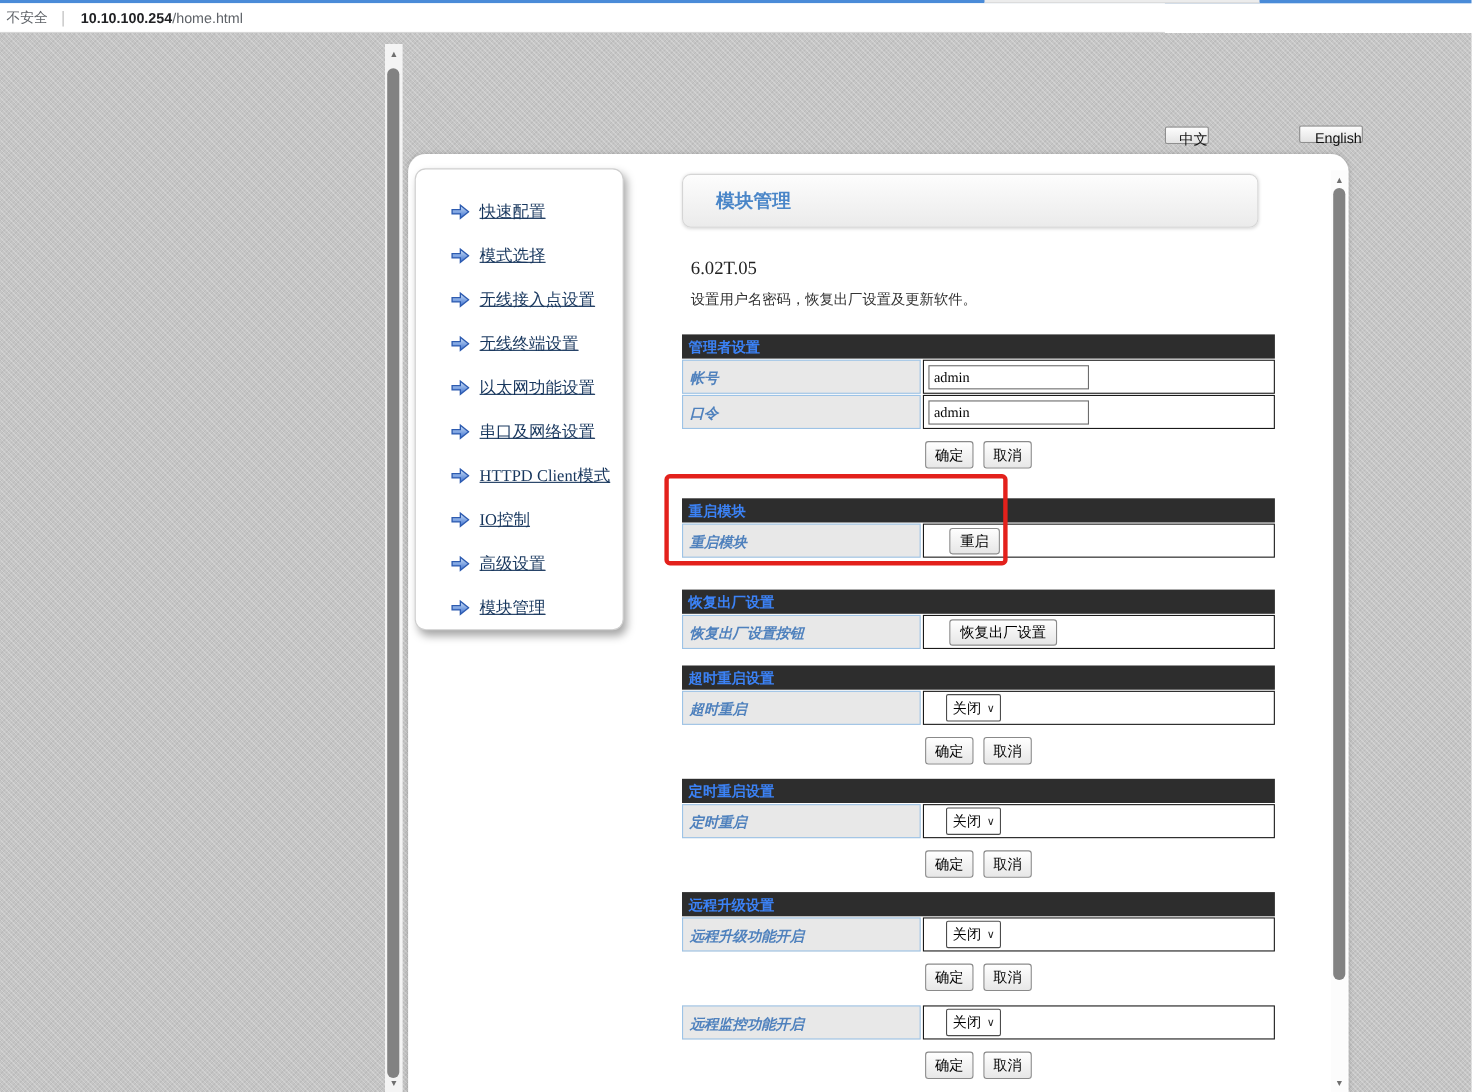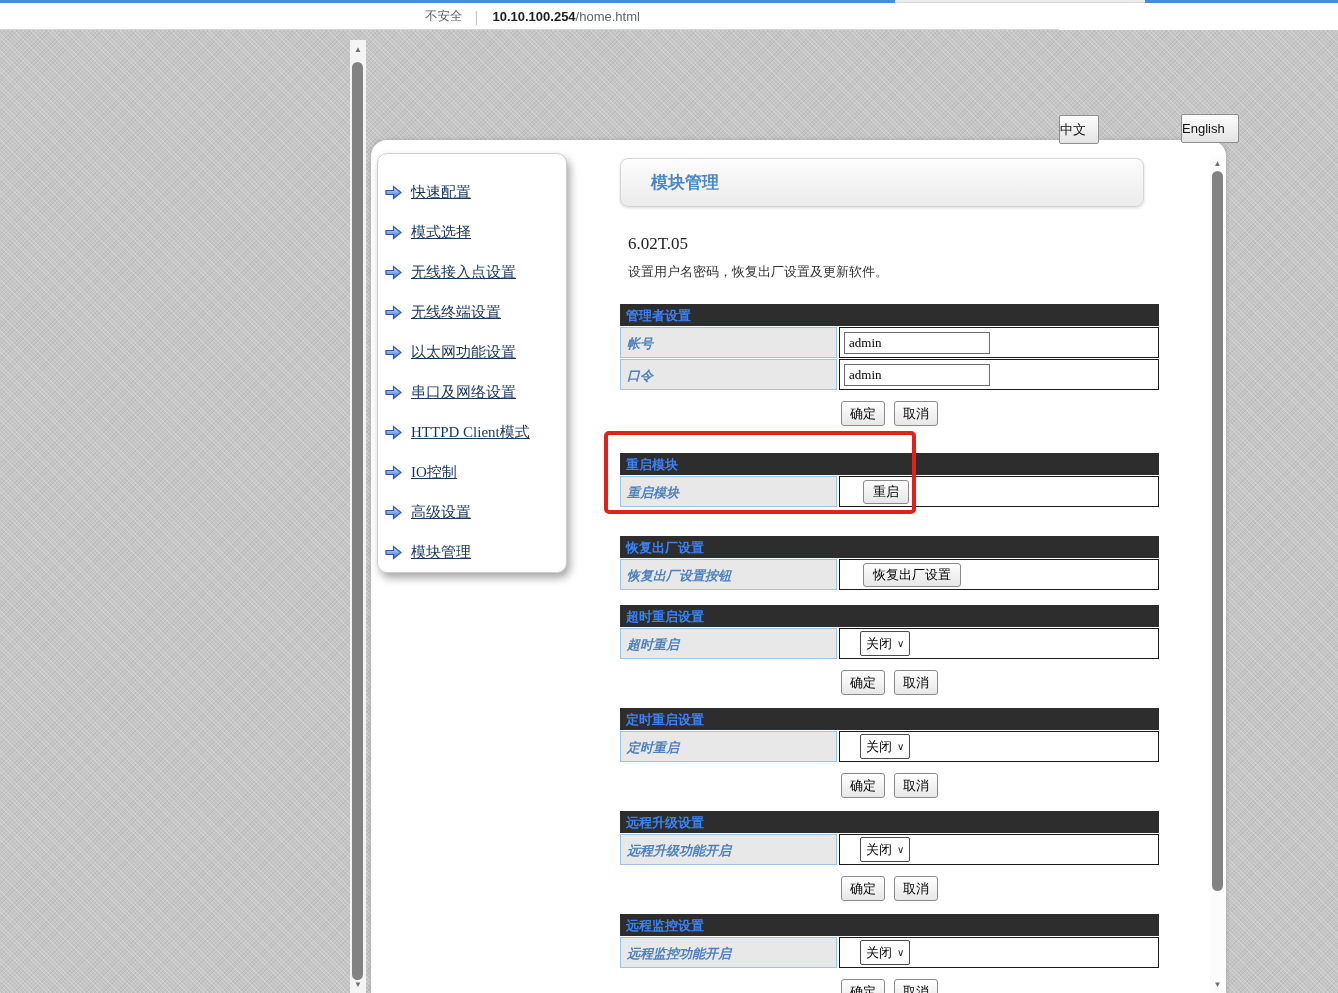--- a/index.html
+++ b/index.html
@@ -2,21 +2,21 @@
 <html><head>
 <meta charset="utf-8">
 <style>
   * { margin:0; padding:0; box-sizing:border-box; }
   body { font-family:"Liberation Sans", sans-serif; }
   .canvas { position:relative; width:1338px; height:993px; overflow:hidden; background:#fff; }
 
   
   .top-line { position:absolute; left:0; top:0; width:1338px; height:3px; background:#4a8bd8; }
   .tab-gap  { position:absolute; left:895px; top:0; width:250px; height:3px; background:#ececec; border-bottom:1px solid #d8d8d8; }
-  .browser-bar { position:absolute; left:0; top:3px; width:1059px; height:27px; background:#fff; border-bottom:1px solid #d6d6d6; display:flex; align-items:center; font-size:13px; color:#5f6368;justify-content:center; }
+  .browser-bar { position:absolute; left:0; top:3px; width:1059px; height:27px; background:#fff; border-bottom:1px solid #d6d6d6; display:flex; align-items:center; font-size:13px; color:#5f6368; }
   .sec-label { margin-left:6px; font-size:12.5px; color:#5f6368; }
   .url-divider { margin:0 14px 0 12px; color:#c6c6c6; font-size:15px; }
   .url-host { color:#202124; font-weight:bold; }
   .url-path { color:#5f6368; }
 
   
   .page-bg { position:absolute; left:0; top:30px; width:1338px; height:963px;
      background-color:#c5c5c5;
      background-image:
        repeating-linear-gradient(45deg, rgba(255,255,255,.22) 0 1px, transparent 1px 3px),
@@ -28,26 +28,26 @@
   .vscroll.right { left:1210px; top:155px; width:15px; height:838px; background:#fcfcfc; }
   .scroll-arrow { position:absolute; left:0; width:100%; text-align:center; font-size:8px; color:#6f6f6f; line-height:12px; cursor:default; }
   .scroll-thumb { position:absolute; left:2px; width:11px; background:#828282; border-radius:6px; }
   .left  .scroll-thumb { top:22px; height:918px; }
   .right .scroll-thumb { top:16px; height:720px; }
 
   
   .body-panel { position:absolute; left:371px; top:140px; width:855px; height:853px; background:#fff; border-radius:16px 16px 0 0; box-shadow:0 0 5px rgba(0,0,0,.18); }
 
   
-  .lang-btn { position:absolute; height:29px; background:linear-gradient(#fdfdfd,#e3e3e3); border:1px solid #8f8f8f; border-radius:2px; font-size:13px; color:#111; text-align:left; line-height:21px; cursor:pointer; font-family:"Liberation Sans",sans-serif; }
+  .lang-btn { position:absolute; height:16px; background:linear-gradient(#fdfdfd,#e3e3e3); border:1px solid #8f8f8f; border-radius:2px; font-size:13px; color:#111; text-align:right; line-height:21px; cursor:pointer; font-family:"Liberation Sans",sans-serif; }
   .lang-zh { left:1059px; top:115px; width:40px; }
   .lang-en { left:1153px; top:114px; width:58px;margin-left:28px; }
 
   
-  .sidebar { position:absolute; left:377px; top:153px; width:190px; height:420px; background:#fff; border:1px solid #cfcfcf; border-radius:10px; box-shadow:3px 5px 8px rgba(0,0,0,.35); padding:18px 0 0 7px; }
+  .sidebar { position:absolute; left:377px; top:153px; width:190px; height:420px; background:#fff; border:1px solid #cfcfcf; border-radius:10px; box-shadow:3px 5px 8px rgba(0,0,0,.35); padding:18px 0 0 32px; }
   .side-item { display:flex; align-items:center; gap:9px; height:40px; cursor:pointer; }
   .side-item a { font-family:"Liberation Serif", serif; font-size:15px; color:#17365d; text-decoration:underline; }
   .arrow-ic { flex:0 0 auto; display:block; }
 
   
   .content { position:absolute; left:620px; top:158px; width:540px; }
   .head-box { width:524px; height:49px; background:linear-gradient(#fdfdfd,#ebebeb); border:1px solid #d5d5d5; border-radius:8px; box-shadow:0 1px 3px rgba(0,0,0,.15); display:flex; align-items:center; }
   .page-title { margin-left:30px; font-size:17px; font-weight:bold; color:#4a86c8; }
   .version { margin-top:27px; margin-left:8px; font-family:"Liberation Serif", serif; font-size:17px; color:#222; }
   .descr { margin-top:9px; margin-left:8px; font-size:13px; color:#333; }
@@ -243,21 +243,20 @@
                 <span class="sel-caret">∨</span>
               </div>
             </div>
           </div>
           <div class="btn-row">
             <button class="ok-btn">确定</button>
             <button class="ok-btn">取消</button>
           </div>
         </div>
         <div class="section">
-          <div class="sec-header">远程监控设置</div>
           <div class="t-row">
             <div class="cell-label">远程监控功能开启</div>
             <div class="cell-value">
               <div class="sel-box">
                 <span>关闭</span>
                 <span class="sel-caret">∨</span>
               </div>
             </div>
           </div>
           <div class="btn-row">

